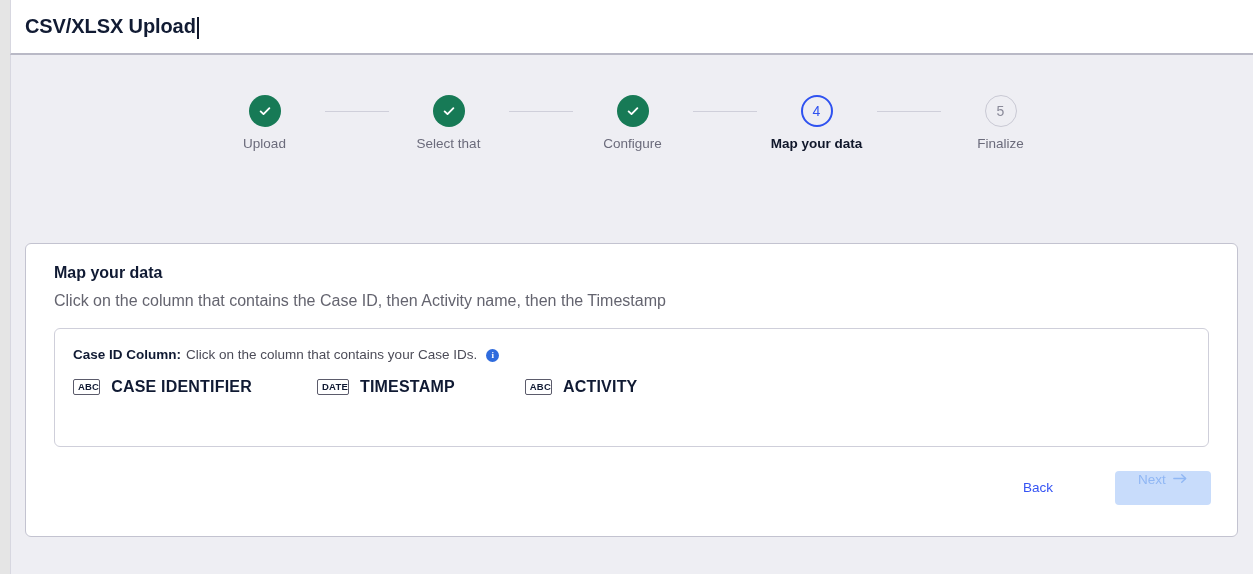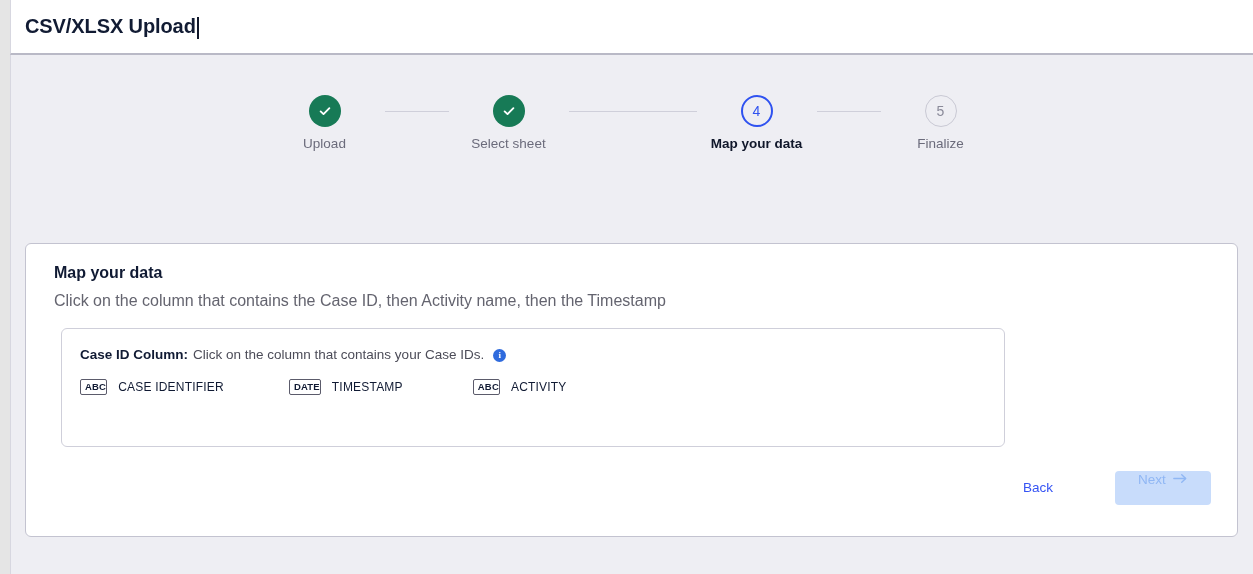--- a/index.html
+++ b/index.html
@@ -165,27 +165,26 @@
     font-size: 16px;
     color: #64646f;
     line-height: 18px;
   }
 
   
   .map-panel {
     position: absolute;
     left: 28px;
     top: 84px;
-    width: 944px;
+    width: 1155px;
     height: 119px;
     border: 1px solid #cfcfda;
     border-radius: 6px;
     box-sizing: border-box;
     background: #ffffff;
-    margin-left: 7px;
   }
   .map-prompt {
     position: absolute;
     left: 18px;
     top: 17px;
     display: flex;
     align-items: center;
     font-size: 13.5px;
     line-height: 18px;
     color: #4c4c58;
@@ -228,22 +227,22 @@
     padding: 1px 0 2px 4px;
     font-size: 9.5px;
     font-weight: bold;
     color: #101a33;
     line-height: 11px;
     letter-spacing: 0.2px;
     background: #ffffff;
   }
   .column-name {
     margin-left: 11px;
-    font-size: 12px;
-    font-weight: normal;
+    font-size: 16px;
+    font-weight: bold;
     color: #101a33;
     letter-spacing: 0.2px;
     line-height: 16px;
     white-space: nowrap;
   }
   .chip-gap-1 { width: 65px; }
   .chip-gap-2 { width: 70px; }
 
   
   .card-actions {
@@ -311,25 +310,33 @@
       </div>
 
       <div class="connector"></div>
 
       <div class="step done">
         <div class="step-circle">
           <svg class="check-icon" viewBox="0 0 16 16">
             <path d="M3 8.4 L6.3 11.6 L13 4.8" fill="none" stroke="#ffffff" stroke-width="2.1" stroke-linecap="round" stroke-linejoin="round"></path>
           </svg>
         </div>
-        <div class="step-label">Select sheet</div>
+        <div class="step-label">Select that</div>
       </div>
 
       <div class="connector"></div>
 
+      <div class="step done">
+        <div class="step-circle">
+          <svg class="check-icon" viewBox="0 0 16 16">
+            <path d="M3 8.4 L6.3 11.6 L13 4.8" fill="none" stroke="#ffffff" stroke-width="2.1" stroke-linecap="round" stroke-linejoin="round"></path>
+          </svg>
+        </div>
+        <div class="step-label">Configure</div>
+      </div>
 
       <div class="connector"></div>
 
       <div class="step active">
         <div class="step-circle">4</div>
         <div class="step-label">Map your data</div>
       </div>
 
       <div class="connector"></div>
 

